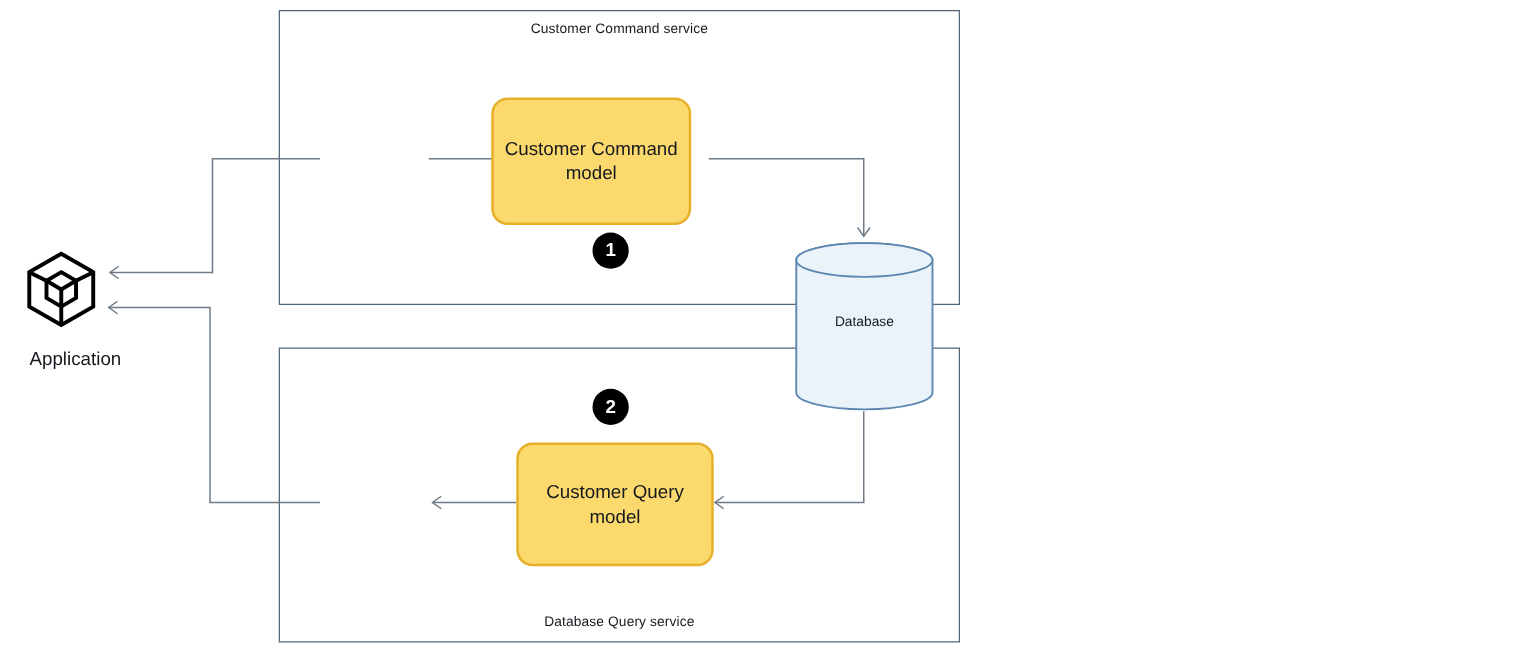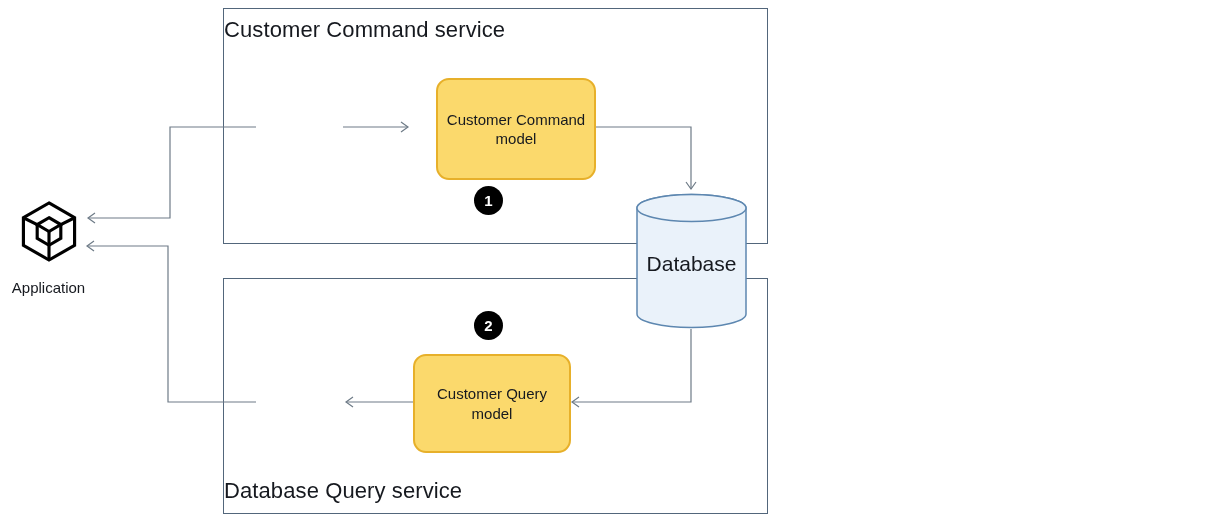--- a/index.html
+++ b/index.html
@@ -3,51 +3,51 @@
 <meta charset="utf-8">
 <style>
   html,body { margin:0; padding:0; background:#ffffff; }
   .canvas {
     position:relative; width:1212px; height:520px; background:#ffffff;
     font-family:"Liberation Sans", sans-serif; color:#16191f; overflow:hidden;
   }
   .container { position:absolute; border:1.5px solid #52667b; z-index:1; }
   .container-cmd { left:223px; top:8px;   width:543px; height:234px; }
   .container-qry { left:223px; top:278px; width:543px; height:234px; }
-  .container-title { position:absolute; left:0; right:0; text-align:left; font-size:22px; letter-spacing:0.1px; }
+  .container-title { position:absolute; left:0; right:0; text-align:center; font-size:11px; letter-spacing:0.1px; }
   .title-top    { top:8px; }
   .title-bottom { bottom:9px; }
 
   .connectors { position:absolute; left:0; top:0; z-index:2; }
 
   .node {
     position:absolute; z-index:3; display:flex; align-items:center; justify-content:center;
     text-align:center; font-size:15px; line-height:1.3; border-radius:13px;
   }
   .node-blue   { background:#e9f2fb; border:1.5px solid #6e9bc4; }
   .node-yellow { background:#fbd96c; border:2px solid #e7b02a; }
   .pos-cmd-if    { left:256px; top:78px;  width:87px;  height:98px; }
-  .pos-cmd-model { left:436px; top:78px;  width:156px; height:98px; }
+  .pos-cmd-model { left:393px; top:78px;  width:156px; height:98px; }
   .pos-qry-if    { left:256px; top:351px; width:87px;  height:95px; }
   .pos-qry-model { left:413px; top:354px; width:154px; height:95px; }
   .node-label { display:block; width:92%; }
 
   .badge {
     position:absolute; z-index:4; width:29px; height:29px; border-radius:50%;
     background:#000000; color:#ffffff; display:flex; align-items:center; justify-content:center;
     font-size:15px; font-weight:bold;
   }
   .badge-1 { left:474px; top:186px; }
   .badge-2 { left:474px; top:311px; }
 
   .db-icon  { position:absolute; left:635px; top:193px; z-index:3; }
-  .db-label { position:absolute; left:635px; top:252px; width:113px; text-align:center; font-size:21px; z-index:4; }
+  .db-label { position:absolute; left:635px; top:252px; width:113px; text-align:center; font-size:11px; z-index:4; }
 
   .app-icon  { position:absolute; left:21px; top:201px; z-index:3; }
-  .app-label { position:absolute; left:0px;  top:279px; width:97px; text-align:center; font-size:15px; z-index:3; }
+  .app-label { position:absolute; left:0px;  top:279px; width:97px; text-align:right; font-size:15px; z-index:3; }
 </style>
 </head>
 <body>
 
 <div class="canvas">
 
   <div class="container container-cmd">
     <div class="container-title title-top">Customer Command service</div>
   </div>
   <div class="container container-qry">

